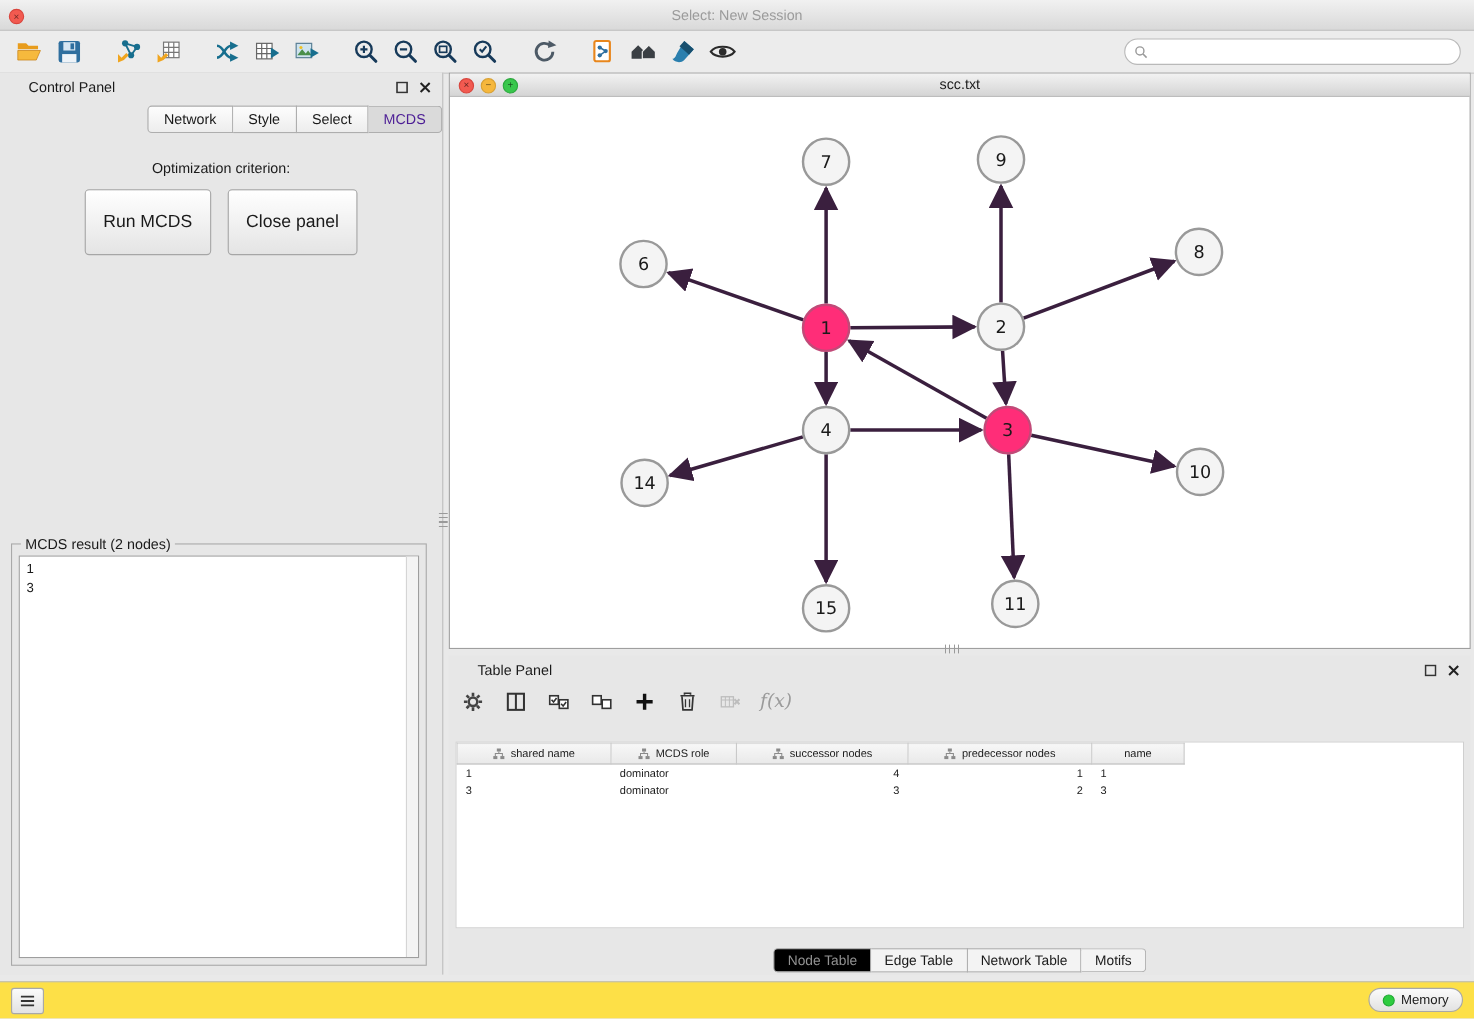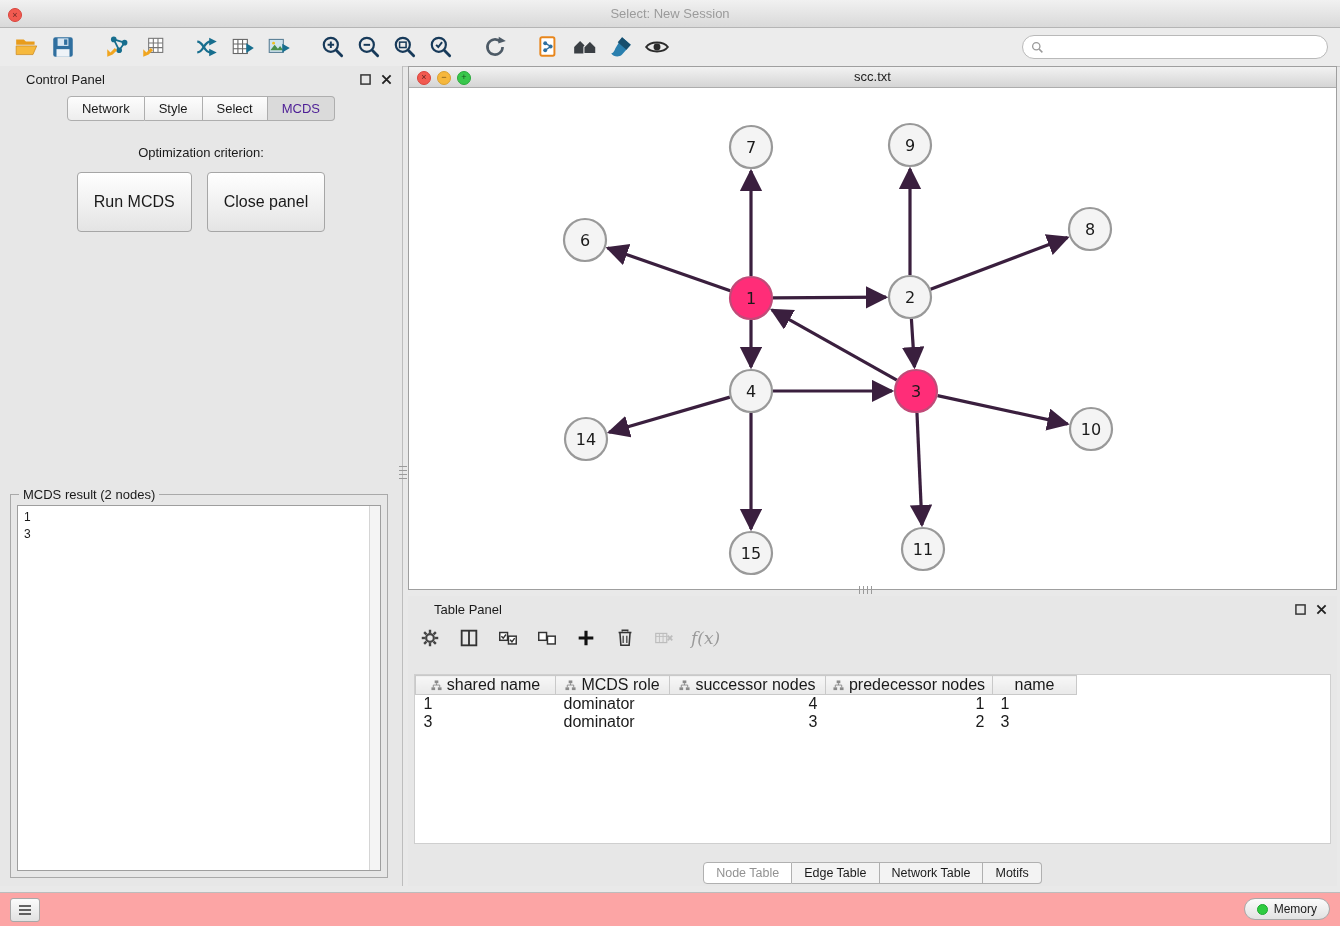--- a/index.html
+++ b/index.html
@@ -22,21 +22,21 @@
   .searchbox{margin-left:auto;width:288px;height:22px;background:#fff;border:1px solid #b9b9b9;
              border-radius:12px;display:flex;align-items:center;padding:0 8px;}
   .searchbox input{border:none;outline:none;flex:1;font-size:12px;background:transparent;margin-left:5px;}
   
   .control-panel{position:absolute;left:0;top:66px;width:402px;bottom:40px;background:#e7e7e7;
                  border-right:1px solid #bdbdbd;}
   .panel-header{height:26px;display:flex;align-items:center;padding:0 9px;font-size:13px;margin-left:17px;}
   .panel-header .spacer{flex:1;}
   .winicon{width:14px;height:14px;margin-left:7px;display:inline-flex;align-items:center;
            justify-content:center;cursor:pointer;}
-  .cp-tabs{display:flex;justify-content:center;margin-top:4px;}
+  .cp-tabs{display:flex;justify-content:flex-end;margin-top:4px;}
   .cp-tab{padding:4px 14px;font-size:13px;border:1px solid #aeaeae;border-left:none;
           background:linear-gradient(#fdfdfd,#ededed);cursor:pointer;}
   .cp-tab:first-child{border-left:1px solid #aeaeae;border-radius:4px 0 0 4px;}
   .cp-tab:last-child{border-radius:0 4px 4px 0;}
   .cp-tab.active{background:#dadada;color:#4c1d95;}
   .opt-label{text-align:center;margin-top:24px;font-size:13px;}
   .selectbox{width:308px;height:22px;margin:9px auto 0;background:#fff;border:1px solid #ababab;
              border-radius:4px;position:relative;font-size:13px;line-height:22px;
              padding-left:9px;box-sizing:border-box;cursor:pointer;}
   .stepper{position:absolute;right:5px;top:3px;display:flex;flex-direction:column;gap:2px;}
@@ -71,34 +71,34 @@
   .grip-h{position:absolute;left:859px;top:586px;width:15px;height:8px;
           background:repeating-linear-gradient(90deg,#9a9a9a 0 1px,transparent 1px 4px);}
   
   .table-panel{position:absolute;left:408px;top:596px;width:929px;height:290px;background:#e7e7e7;}
   .tp-toolbar{position:absolute;left:10px;top:30px;display:flex;align-items:center;gap:15px;}
   .tpicon{width:24px;height:24px;display:inline-flex;align-items:center;justify-content:center;cursor:pointer;}
   .tpicon svg{width:22px;height:22px;}
   .fx{font-family:"DejaVu Serif",serif;font-style:italic;font-size:17px;color:#9a9a9a;}
   .table-area{position:absolute;left:6px;right:6px;top:78px;bottom:42px;background:#fff;
               border:1px solid #cfcfcf;overflow:hidden;}
-  table.datatable{border-collapse:collapse;font-size:16px;table-layout:fixed;}
+  table.datatable{border-collapse:collapse;font-size:10px;table-layout:fixed;}
   table.datatable th{background:linear-gradient(#f7f7f7,#e9e9e9);border:1px solid #c9c9c9;
                      font-weight:normal;height:18px;padding:0 4px;white-space:nowrap;overflow:hidden;}
   table.datatable td{height:16px;padding:0 8px;white-space:nowrap;overflow:hidden;}
   td.num{text-align:right;}
   .hdrcell{display:flex;align-items:center;justify-content:center;gap:5px;}
   .tp-tabs{position:absolute;left:0;right:0;bottom:2px;display:flex;justify-content:center;}
   .btab{padding:3px 12px;font-size:12.5px;border:1px solid #b0b0b0;border-left:none;
         background:#f3f3f3;cursor:pointer;}
   .btab:first-child{border-left:1px solid #b0b0b0;border-radius:4px 0 0 4px;}
   .btab:last-child{border-radius:0 4px 4px 0;}
-  .btab.active{background:#ffffff;color:#929292;}
+  .btab.active{background:#000000;color:#929292;}
   
-  .statusbar{position:absolute;left:0;right:0;bottom:0;height:33px;background:#fca5a5;
+  .statusbar{position:absolute;left:0;right:0;bottom:0;height:33px;background:#fde047;
              border-top:1px solid #bcbcbc;}
   .list-btn{position:absolute;left:10px;top:5px;width:28px;height:22px;border:1px solid #a8a8a8;
             border-radius:3px;background:linear-gradient(#fbfbfb,#e2e2e2);display:flex;
             align-items:center;justify-content:center;cursor:pointer;}
   .memory-btn{position:absolute;right:10px;top:5px;height:22px;border:1px solid #a8a8a8;
               border-radius:11px;background:linear-gradient(#fbfbfb,#e2e2e2);display:flex;
               align-items:center;gap:6px;padding:0 12px;font-size:12px;cursor:pointer;box-sizing:border-box;}
   .memdot{width:9px;height:9px;border-radius:50%;background:#2ecc40;border:1px solid #1ea832;}
 </style>
 </head>

